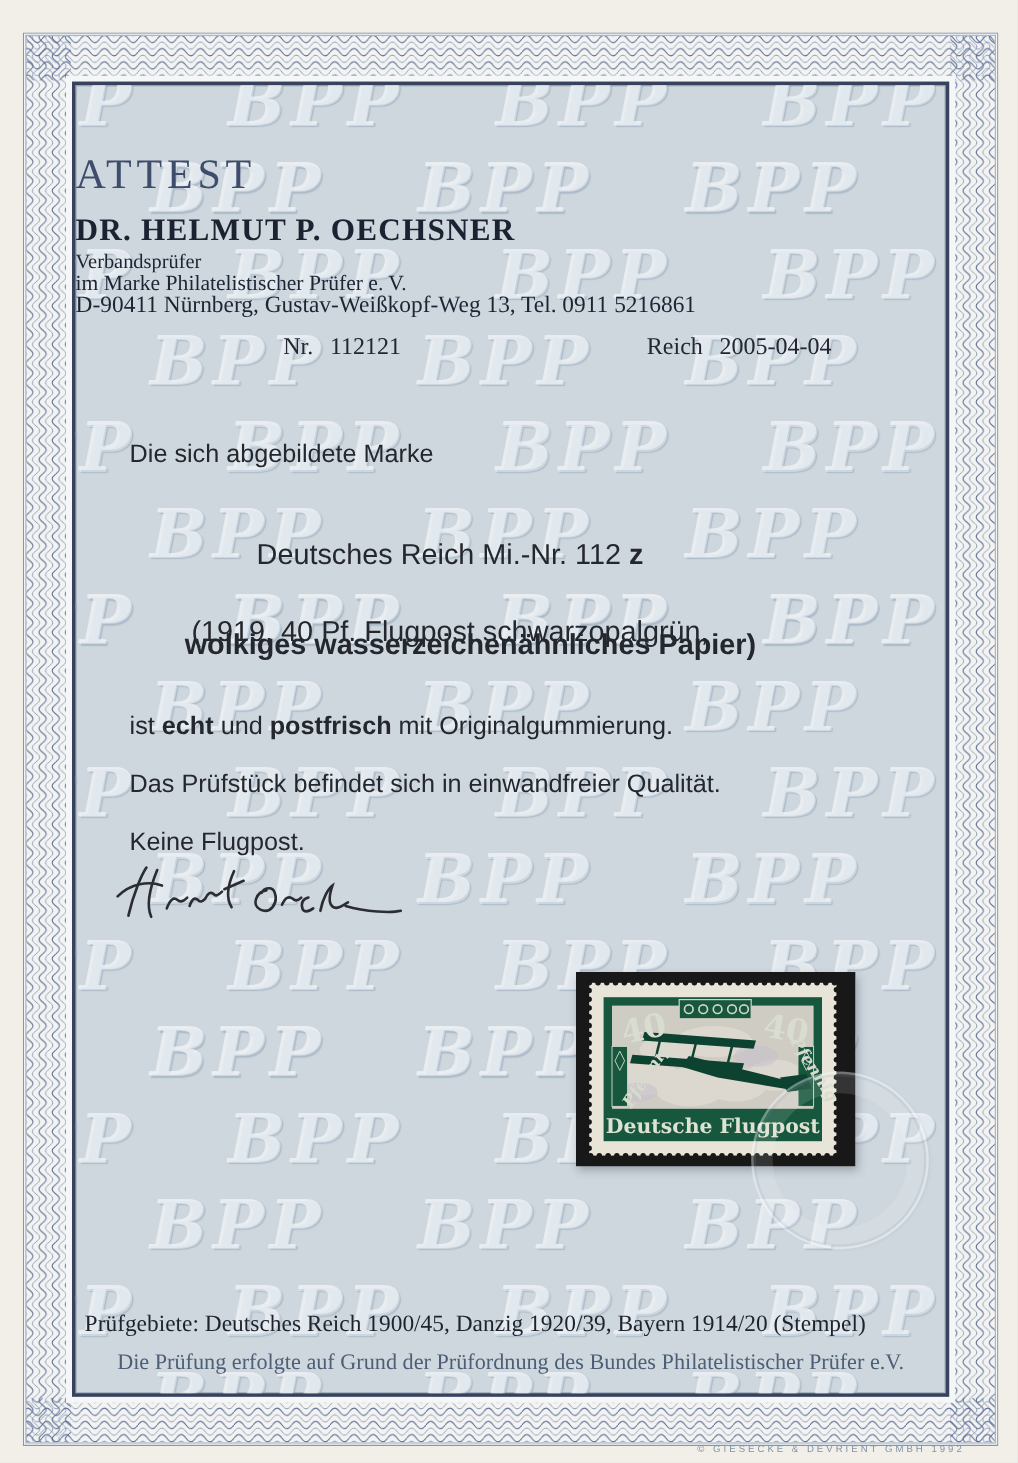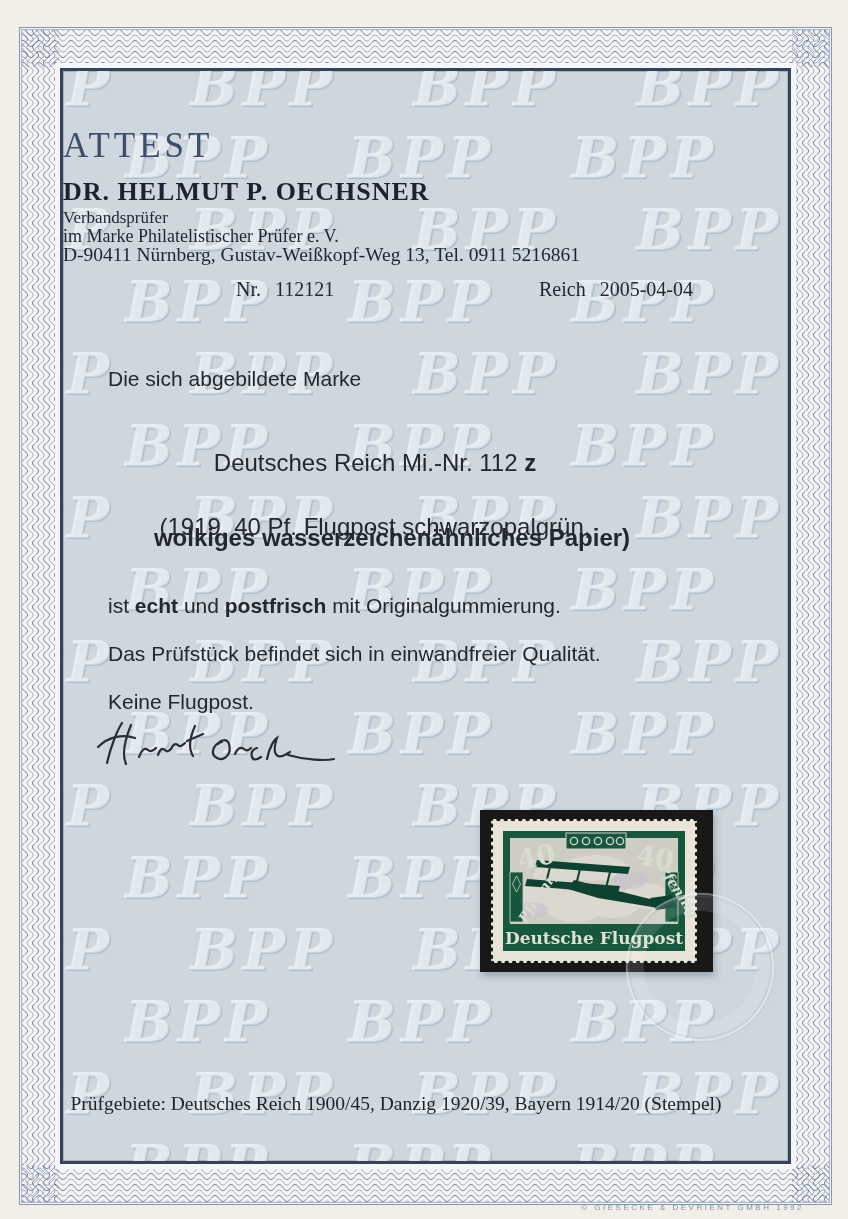--- a/index.html
+++ b/index.html
@@ -228,20 +228,21 @@
             <text x="178" y="58" transform="rotate(57 178 58)" font-family="DejaVu Serif, serif" font-style="italic" font-weight="bold" font-size="14" fill="#d6dbce">Pfennig</text>
 
             <rect x="30" y="117" width="168" height="21" fill="#17573e"></rect>
             <text x="114" y="134" text-anchor="middle" font-family="DejaVu Serif, serif" font-weight="bold" font-size="17" fill="#dde2d3">Deutsche Flugpost</text>
           </svg>
         </div>
 
         <div class="emboss-seal"></div>
 
         <div class="footer1">Prüfgebiete: Deutsches Reich 1900/45, Danzig 1920/39, Bayern 1914/20 (Stempel)</div>
+        <div class="footer2">Die Prüfung erfolgte auf Grund der Prüfordnung des Bundes Philatelistischer Prüfer e.V.</div>
 
       </div>
     </div>
   </div>
 
   <div class="printer-credit">© GIESECKE &amp; DEVRIENT GMBH 1992</div>
 
 </div>
 
 </body></html>

